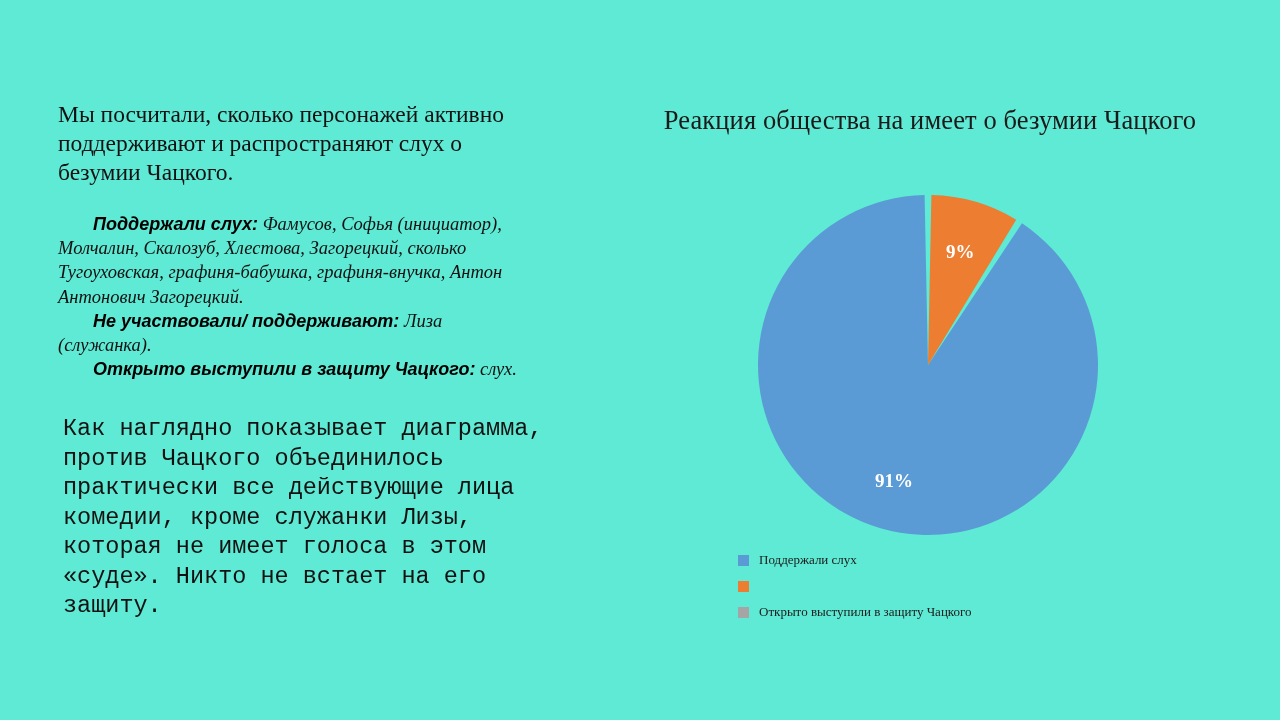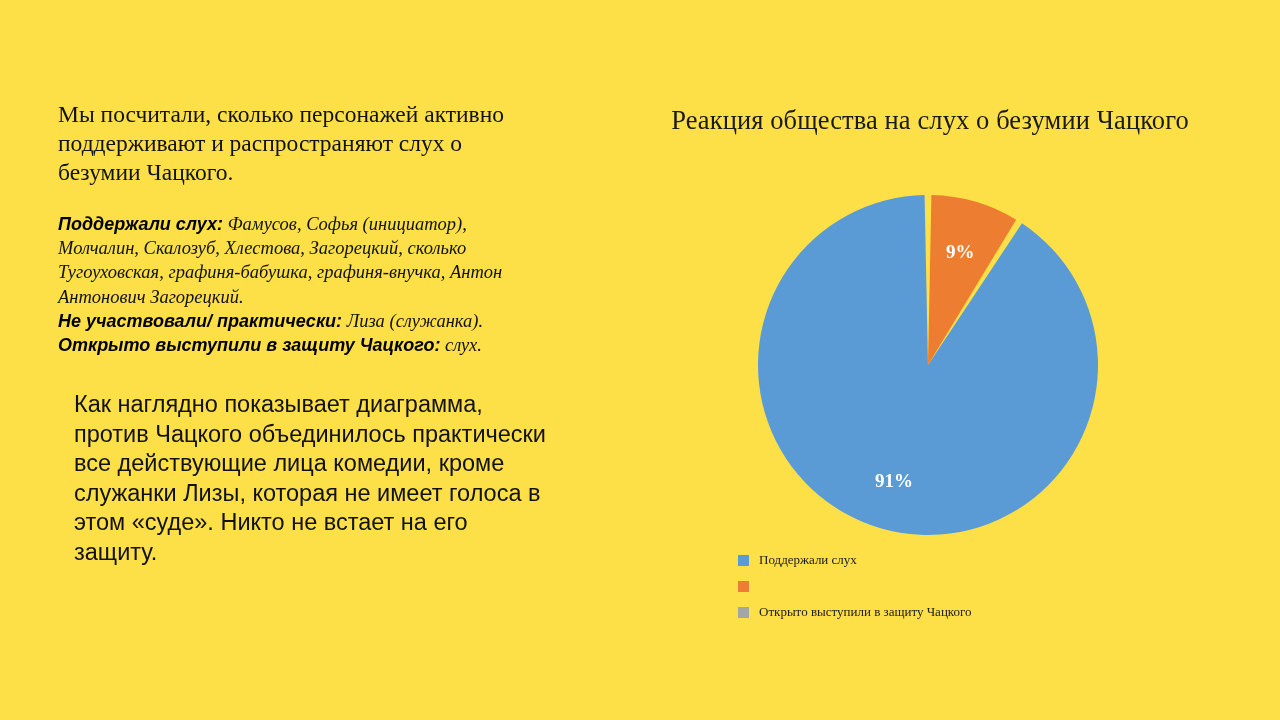--- a/index.html
+++ b/index.html
@@ -13,21 +13,21 @@
     font-family: "Liberation Serif", "DejaVu Serif", serif;
     color: #000000;
     overflow: hidden;
     position: relative;
   }
 
   
   .slide {
     position: absolute;
     inset: 0;
-    background: #fde047;
+    background: #5eead4;
   }
 
   
   .text-col {
     position: absolute;
     left: 58px;
     top: 100px;
     width: 500px;
   }
 
@@ -55,34 +55,35 @@
     color: #111111;
     margin: 0;
   }
 
   .roster-line .lbl {
     font-family: "Liberation Sans", "DejaVu Sans", sans-serif;
     font-weight: bold;
     font-style: italic;
     font-size: 18px;
     color: #000000;
+    margin-left: 35px;
   }
 
   .roster-line .val {
     font-family: "Liberation Serif", "DejaVu Serif", serif;
     font-style: italic;
     font-weight: normal;
   }
 
   .para-outro {
-    font-family: Liberation Sans, sans-serif;
+    font-family: Liberation Mono, monospace;
     font-size: 23.5px;
     line-height: 29.5px;
     color: #111111;
-    margin: 16px;
+    margin: 5px;
     margin-top: 33px;
     width: 480px;
   }
 
   
   .chart-area {
     position: absolute;
     left: 620px;
     top: 96px;
     width: 620px;
@@ -161,33 +162,33 @@
 <div class="slide">
 
   <div class="text-col">
 
     <p class="para-intro">Мы посчитали, сколько персонажей активно поддерживают и распространяют слух о безумии Чацкого.</p>
 
     <div class="roster">
 
       <p class="roster-line"><span class="lbl">Поддержали слух:</span><span class="val"> Фамусов, Софья (инициатор), Молчалин, Скалозуб, Хлестова, Загорецкий, сколько Тугоуховская, графиня-бабушка, графиня-внучка, Антон Антонович Загорецкий.</span></p>
 
-      <p class="roster-line"><span class="lbl">Не участвовали/ практически:</span><span class="val"> Лиза (служанка).</span></p>
+      <p class="roster-line"><span class="lbl">Не участвовали/ поддерживают:</span><span class="val"> Лиза (служанка).</span></p>
 
       <p class="roster-line"><span class="lbl">Открыто выступили в защиту Чацкого:</span><span class="val"> слух.</span></p>
 
     </div>
 
     <p class="para-outro">Как наглядно показывает диаграмма, против Чацкого объединилось практически все действующие лица комедии, кроме служанки Лизы, которая не имеет голоса в этом «суде». Никто не встает на его защиту.</p>
 
   </div>
 
   <div class="chart-area">
 
-    <div class="chart-title">Реакция общества на слух о безумии Чацкого</div>
+    <div class="chart-title">Реакция общества на имеет о безумии Чацкого</div>
 
     <div class="pie-wrap">
       <svg class="pie-svg" viewBox="0 0 346 346">
         <g>
           <path id="slice-0" d="M 173 173 L 169.59 3.03 A 170 170 0 1 0 266.95 31.32 Z" fill="#5B9BD5"></path>
           <path id="slice-1" d="M 173 173 L 261.19 27.66 A 170 170 0 0 0 176.41 3.03 Z" fill="#ED7D31"></path>
         </g>
         <text id="slice-label-0" class="slice-label" x="138.9" y="290.5">91%</text>
         <text id="slice-label-1" class="slice-label" x="205.3" y="62.0">9%</text>
       </svg>

